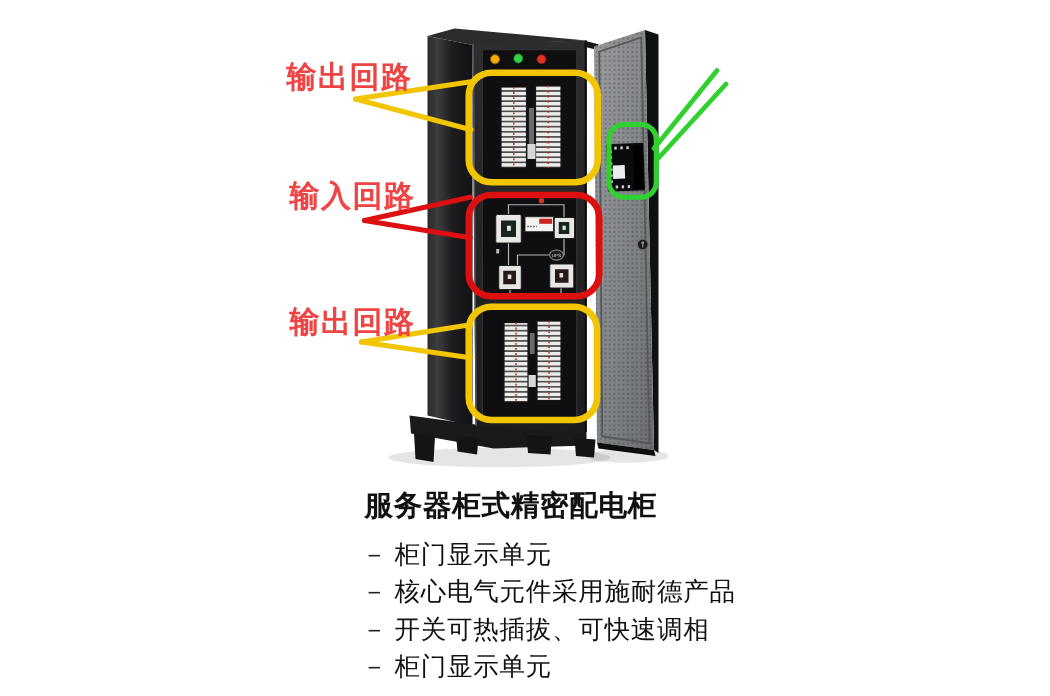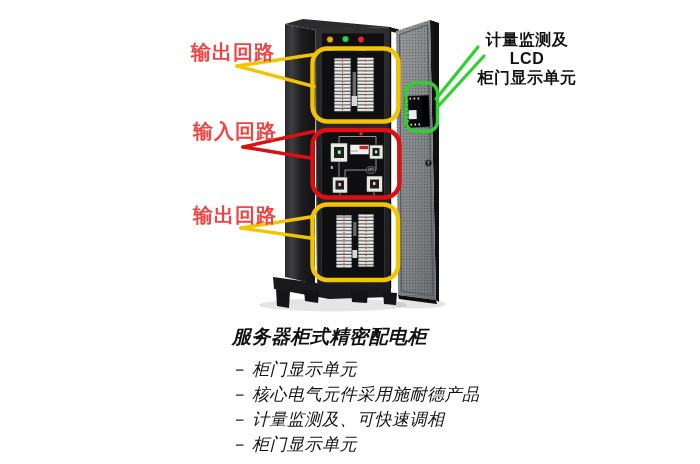--- a/index.html
+++ b/index.html
@@ -14,21 +14,21 @@
   .callout-label{
     position:absolute;color:#ef4444;font-size:20px;font-weight:700;
     letter-spacing:1px;white-space:nowrap;line-height:20px;z-index:5;
   }
   .lcd-block{
     position:absolute;left:452px;top:30px;width:150px;text-align:center;
     color:#111;font-size:16px;font-weight:700;line-height:19px;z-index:5;
     letter-spacing:0.5px;
   }
   .lcd-block span{display:block;}
-  .desc{position:absolute;left:230px;top:324px;width:280px;z-index:5;color:#111;font-style:italic;}
+  .desc{position:absolute;left:241px;top:324px;width:280px;z-index:5;color:#111;}
   .desc-title{font-size:19px;font-weight:700;letter-spacing:0.5px;margin:0 0 8px 2px;white-space:nowrap;}
   .bullet{display:flex;align-items:flex-start;height:25px;font-size:17px;letter-spacing:0.5px;white-space:nowrap;}
   .bullet .dash{width:22px;flex:0 0 22px;color:#222;}
 </style>
 </head>
 <body>
 
 <div id="stage">
 
   <svg class="scene-svg" width="700" height="464" viewBox="0 0 700 464">
@@ -205,39 +205,34 @@
       </g>
     </g>
   </svg>
 
   <div class="callout-label" style="left:191px;top:42px">输出回路</div>
 
   <div class="callout-label" style="left:193px;top:121px">输入回路</div>
 
   <div class="callout-label" style="left:193px;top:205px">输出回路</div>
 
-  <div class="lcd-block">
-    <span>计量监测及</span>
-    <span>LCD</span>
-    <span>柜门显示单元</span>
-  </div>
 
   <div class="desc">
     <div class="desc-title">服务器柜式精密配电柜</div>
     <div class="bullet">
       <span class="dash">－</span>
       <span>柜门显示单元</span>
     </div>
     <div class="bullet">
       <span class="dash">－</span>
       <span>核心电气元件采用施耐德产品</span>
     </div>
     <div class="bullet">
       <span class="dash">－</span>
-      <span>计量监测及、可快速调相</span>
+      <span>开关可热插拔、可快速调相</span>
     </div>
     <div class="bullet">
       <span class="dash">－</span>
       <span>柜门显示单元</span>
     </div>
   </div>
 
 </div>
 
 </body></html>

